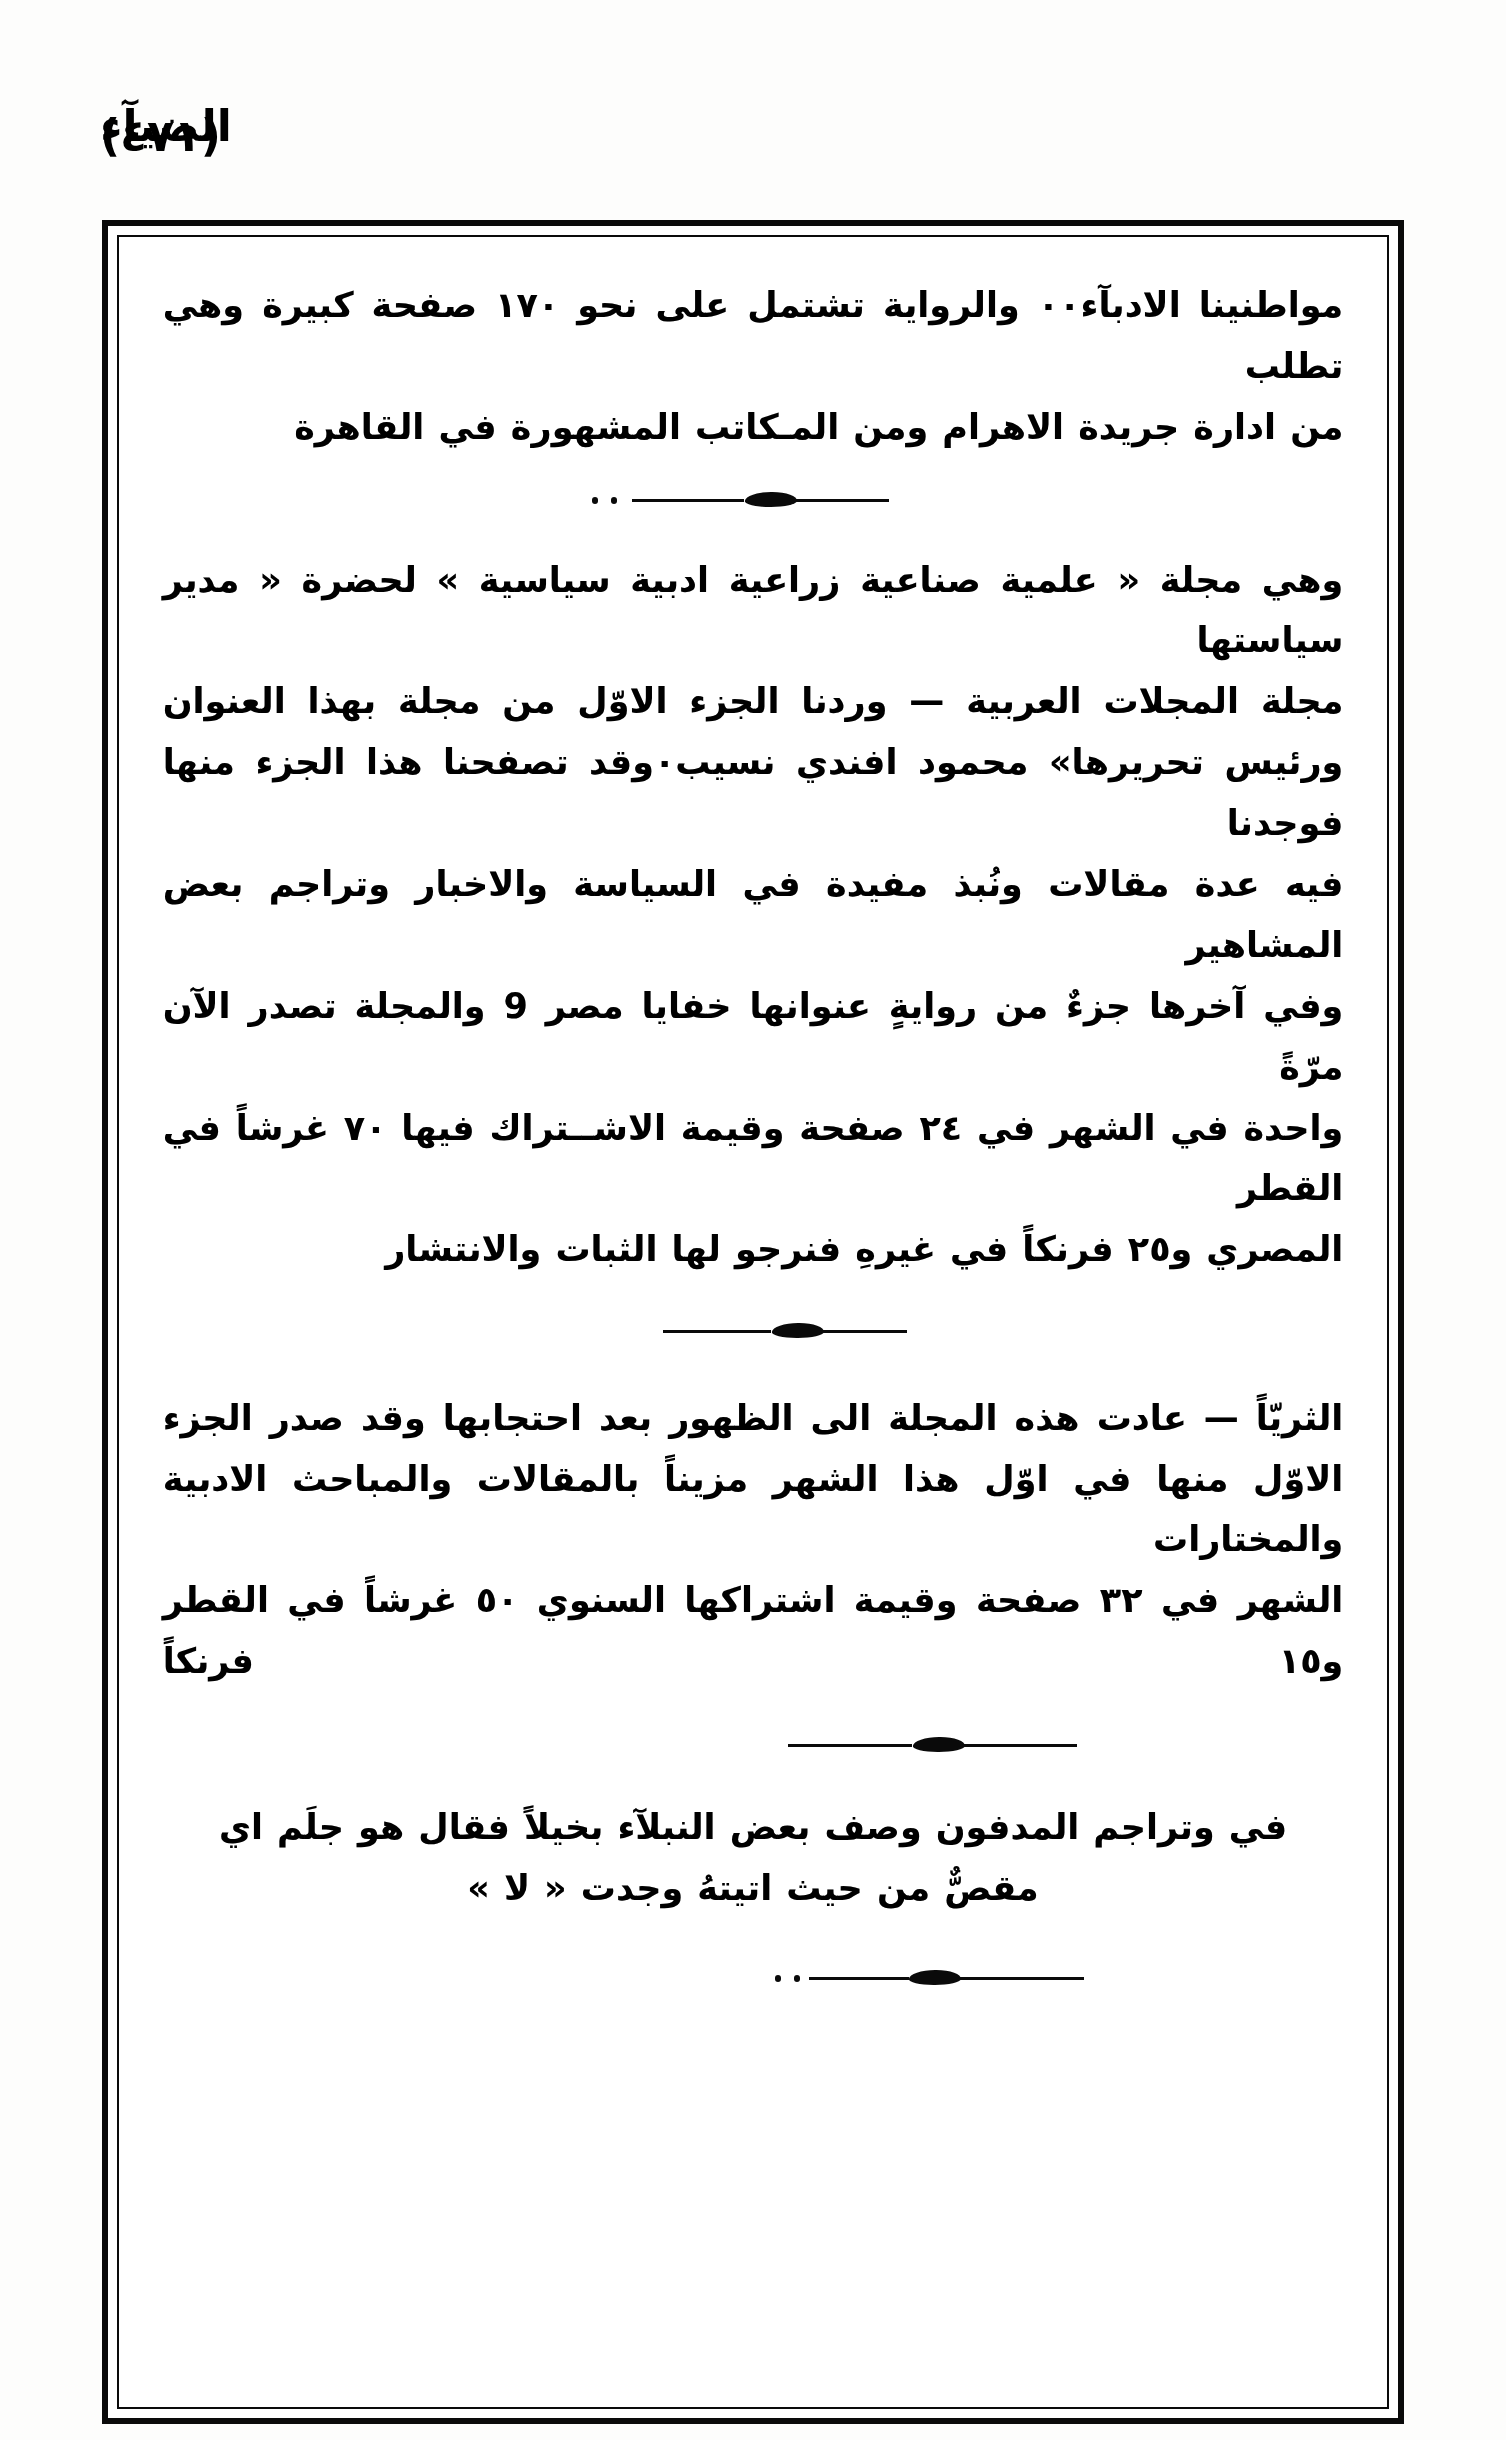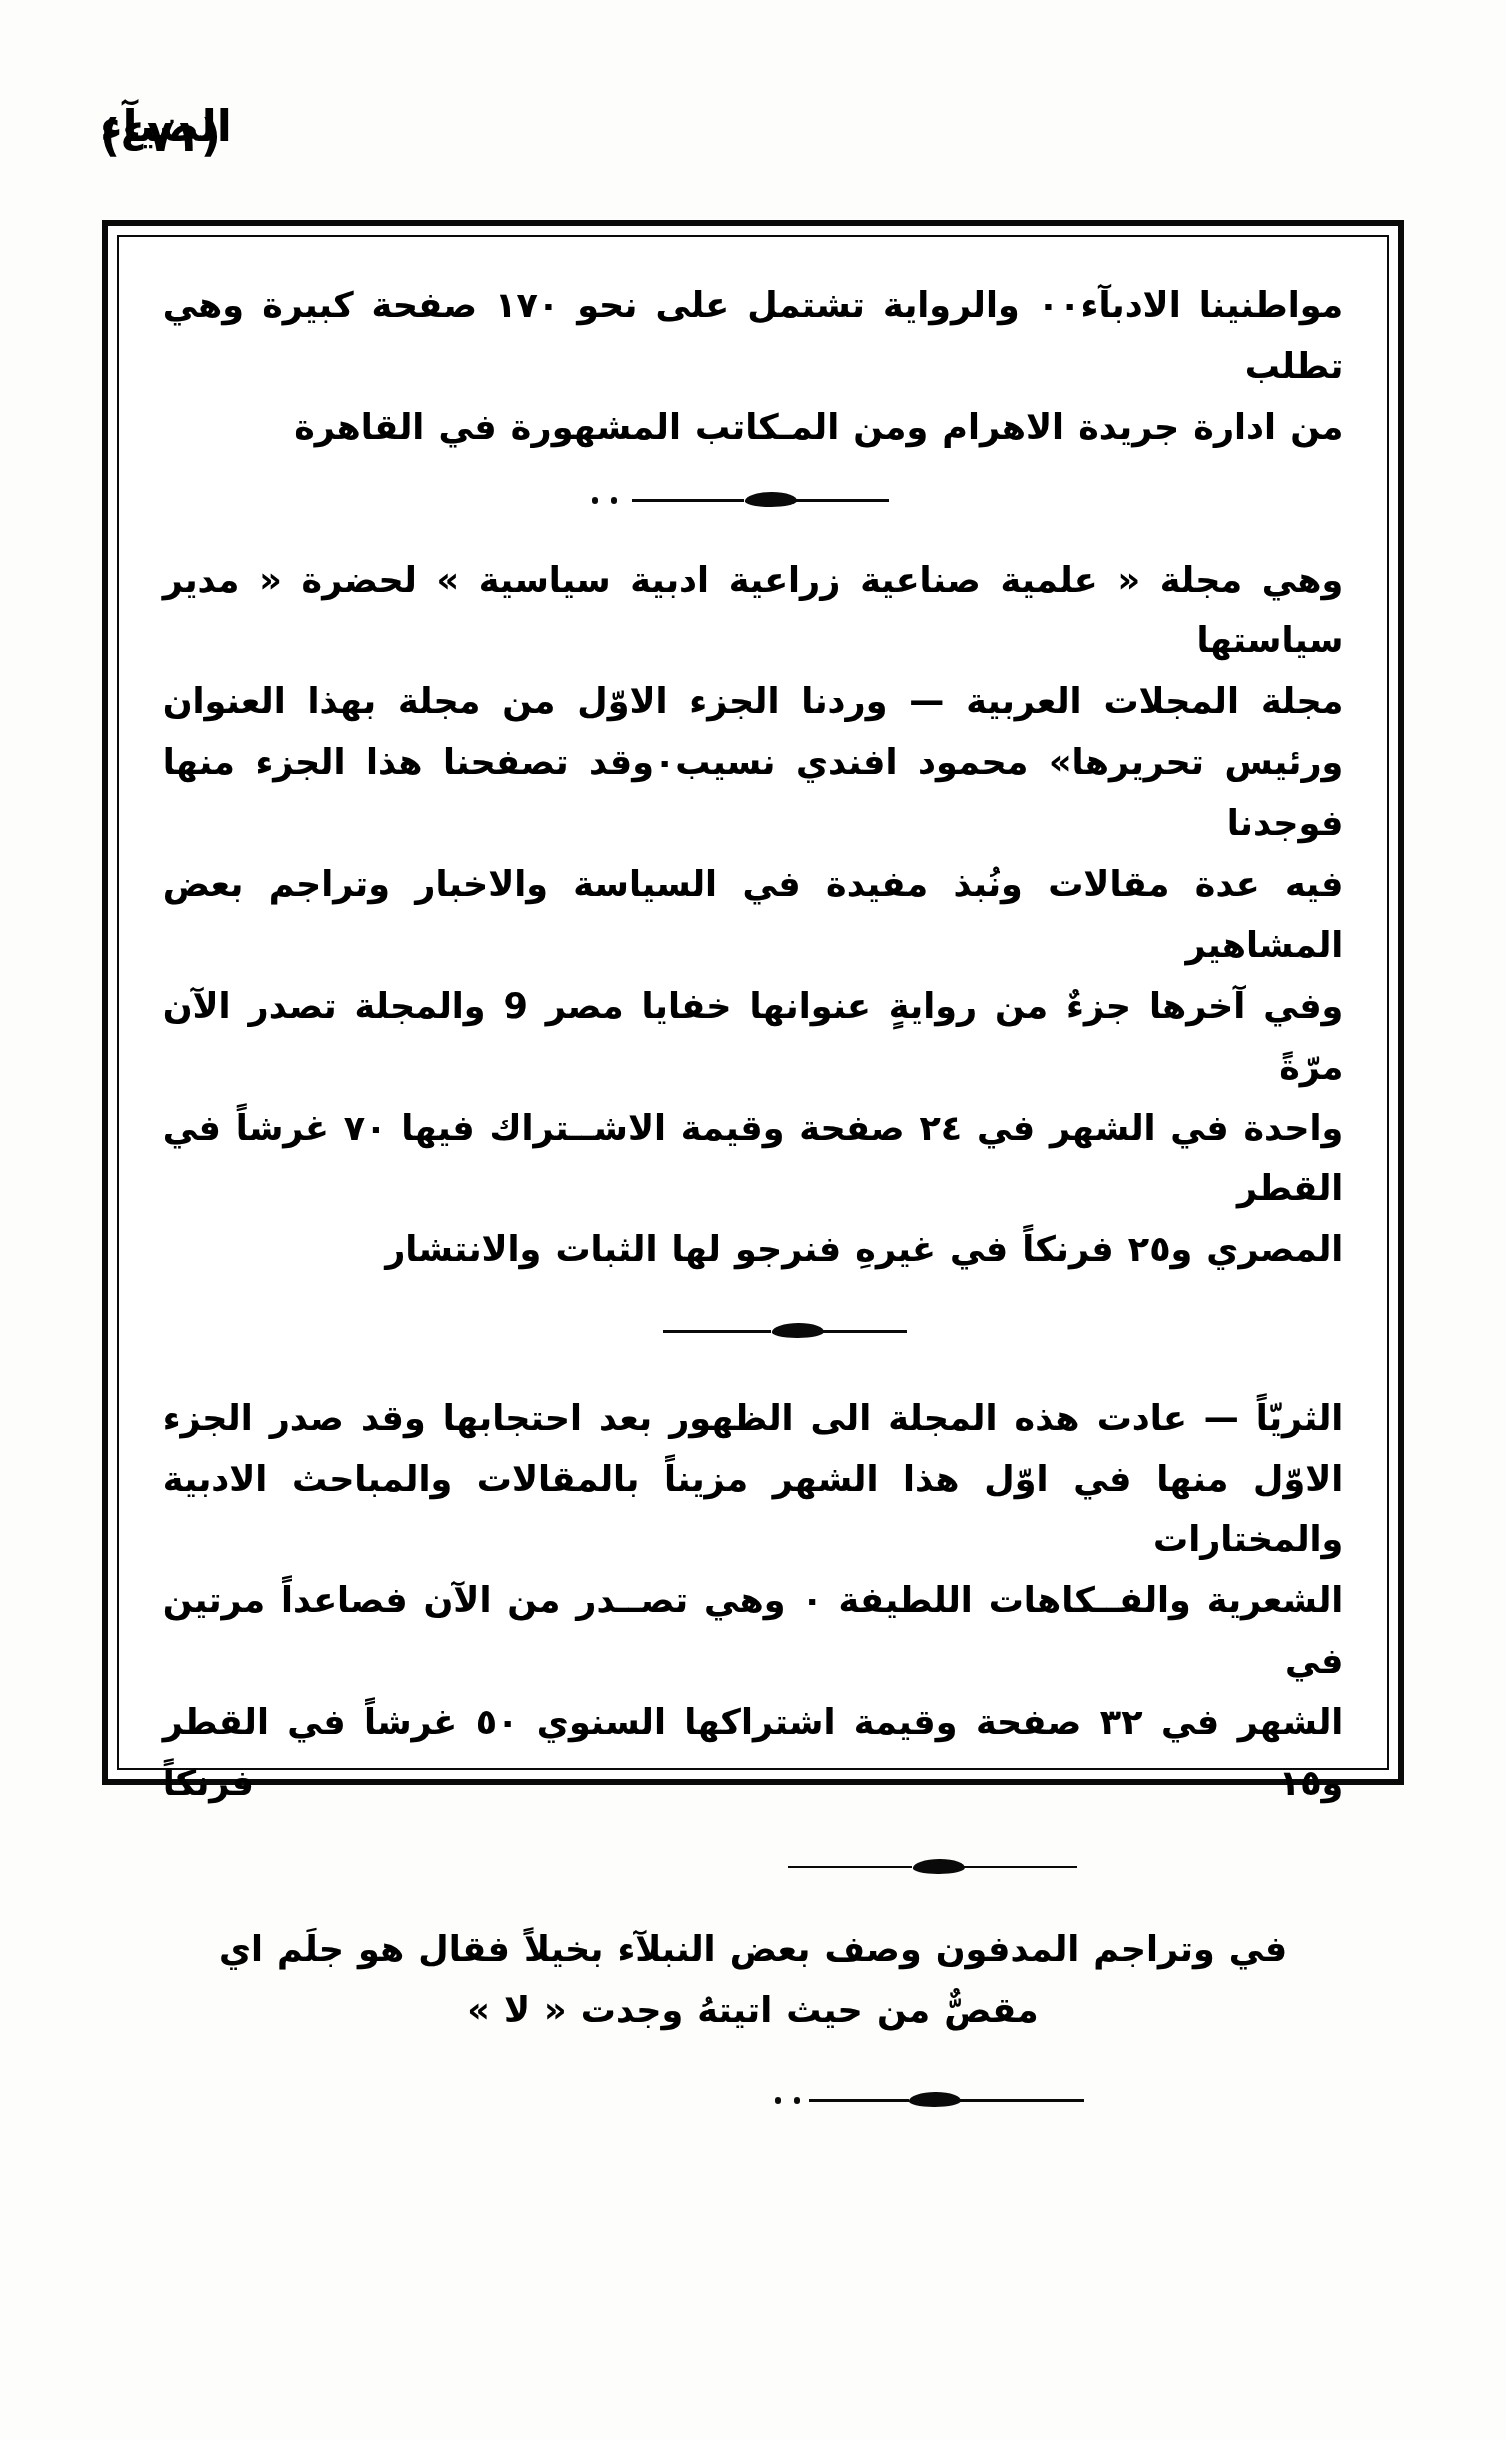--- a/index.html
+++ b/index.html
@@ -52,21 +52,21 @@
     direction: ltr;
     unicode-bidi: isolate;
   }
 
   
   .frame-outer {
     position: absolute;
     top: 220px;
     left: 102px;
     width: 1302px;
-    height: 1565px;
+    height: 2204px;
     border: 6.8px solid #0a0a0a;
     box-sizing: border-box;
     background: #ffffff;
   }
   .frame-inner {
     position: absolute;
     top: 8.7px;
     left: 8.7px;
     right: 8.7px;
     bottom: 8.7px;
@@ -213,21 +213,20 @@
 
         <div class="divider divider-2">
           <span class="rule seg-a"></span>
           <span class="knot"></span>
           <span class="rule seg-b"></span>
         </div>
 
         <div class="block">
           <p class="para">الثريّاً — عادت هذه المجلة الى الظهور بعد احتجابها وقد صدر الجزء</p>
           <p class="para">الاوّل منها في اوّل هذا الشهر مزيناً بالمقالات والمباحث الادبية والمختارات</p>
-          <p class="para">الشعرية والفــكاهات اللطيفة ٠ وهي تصــدر من الآن فصاعداً مرتين في</p>
           <p class="para">الشهر في ٣٢ صفحة وقيمة اشتراكها السنوي ٥٠ غرشاً في القطر و١٥ فرنكاً</p>
         </div>
 
         <div class="divider divider-3">
           <span class="rule seg-a"></span>
           <span class="knot"></span>
           <span class="rule seg-b"></span>
         </div>
 
         <div class="block">

